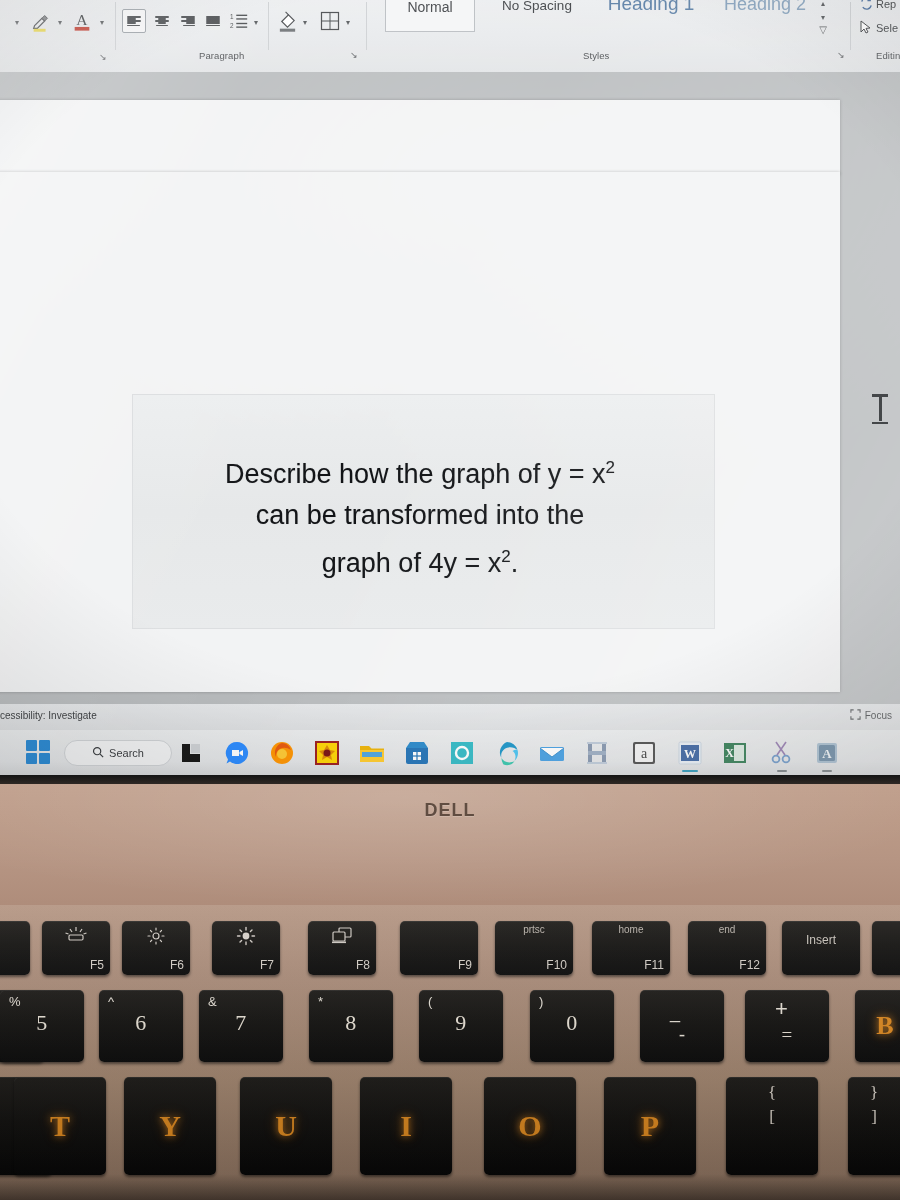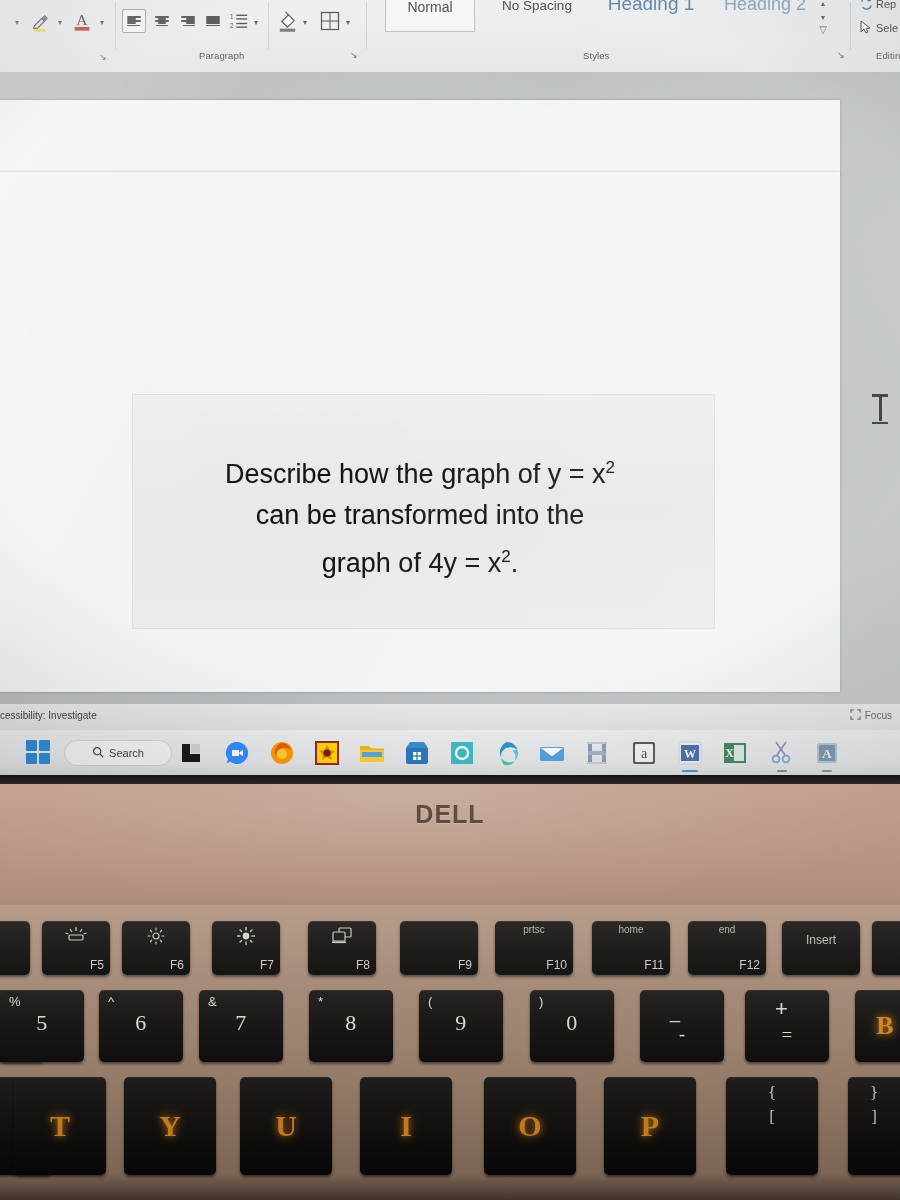--- a/index.html
+++ b/index.html
@@ -137,21 +137,21 @@
   #palmrest {
     position: absolute; left: 0; top: 784px; width: 900px; height: 130px;
     background: linear-gradient(180deg,#c09f8c 0%,#bb9a87 28%,#b69583 58%,#ad8b79 100%);
   }
   #palmrest::after {
     content: ""; position: absolute; inset: 0;
     background: radial-gradient(ellipse 760px 150px at 45% 10%, rgba(255,255,255,0.16), rgba(255,255,255,0) 72%);
   }
   #dell-logo {
     position: absolute; left: 0; right: 0; top: 800px; text-align: center;
-    font-size: 25px; font-weight: 700; letter-spacing: 1px;
+    font-size: 18px; font-weight: 700; letter-spacing: 1px;
     color: #4a392e; opacity: .82;
     font-family: "Liberation Sans", sans-serif;
     text-shadow: 0 1px 0 rgba(255,255,255,0.22);
   }
 
   
   #keyboard {
     position: absolute; left: 0; top: 905px; width: 900px; height: 295px;
     background: linear-gradient(180deg,#b39481 0%,#ab8c79 25%,#a3866f 60%,#8e7360 100%);
     overflow: hidden;

